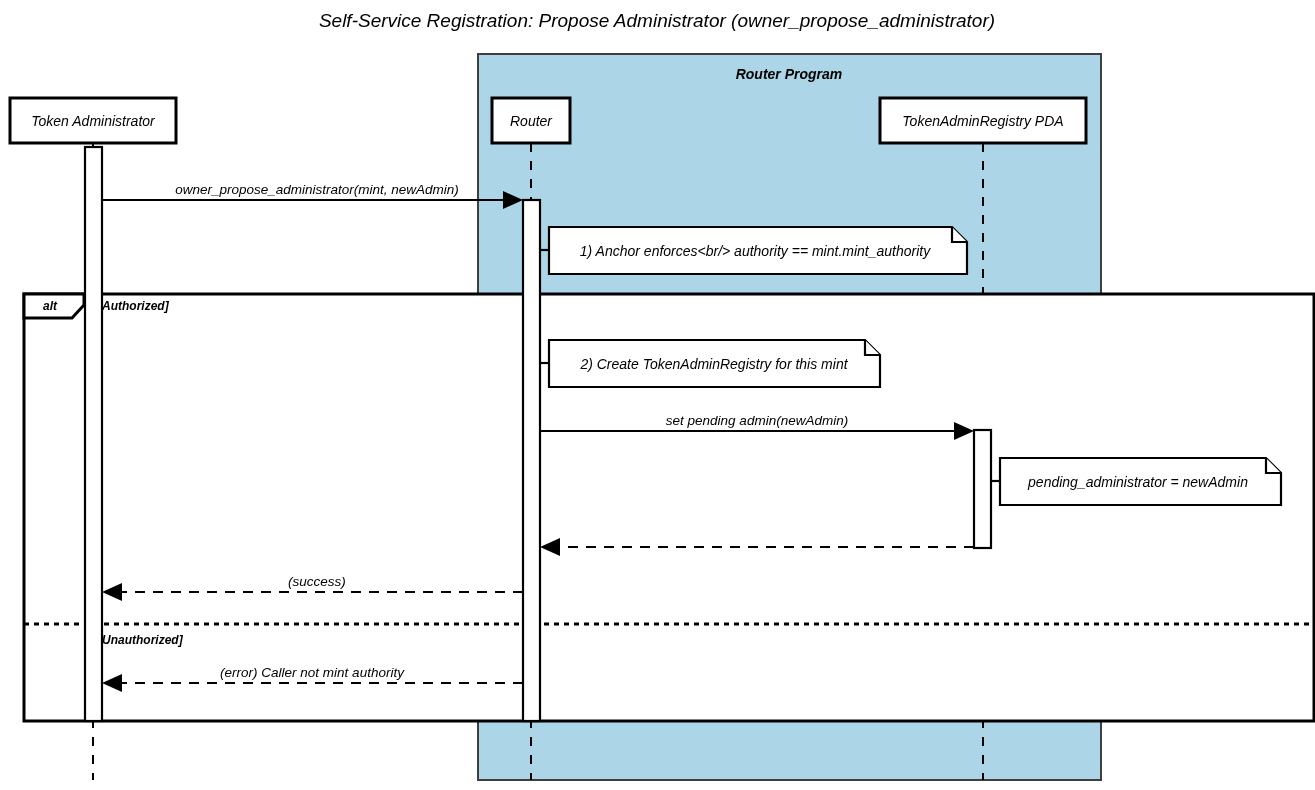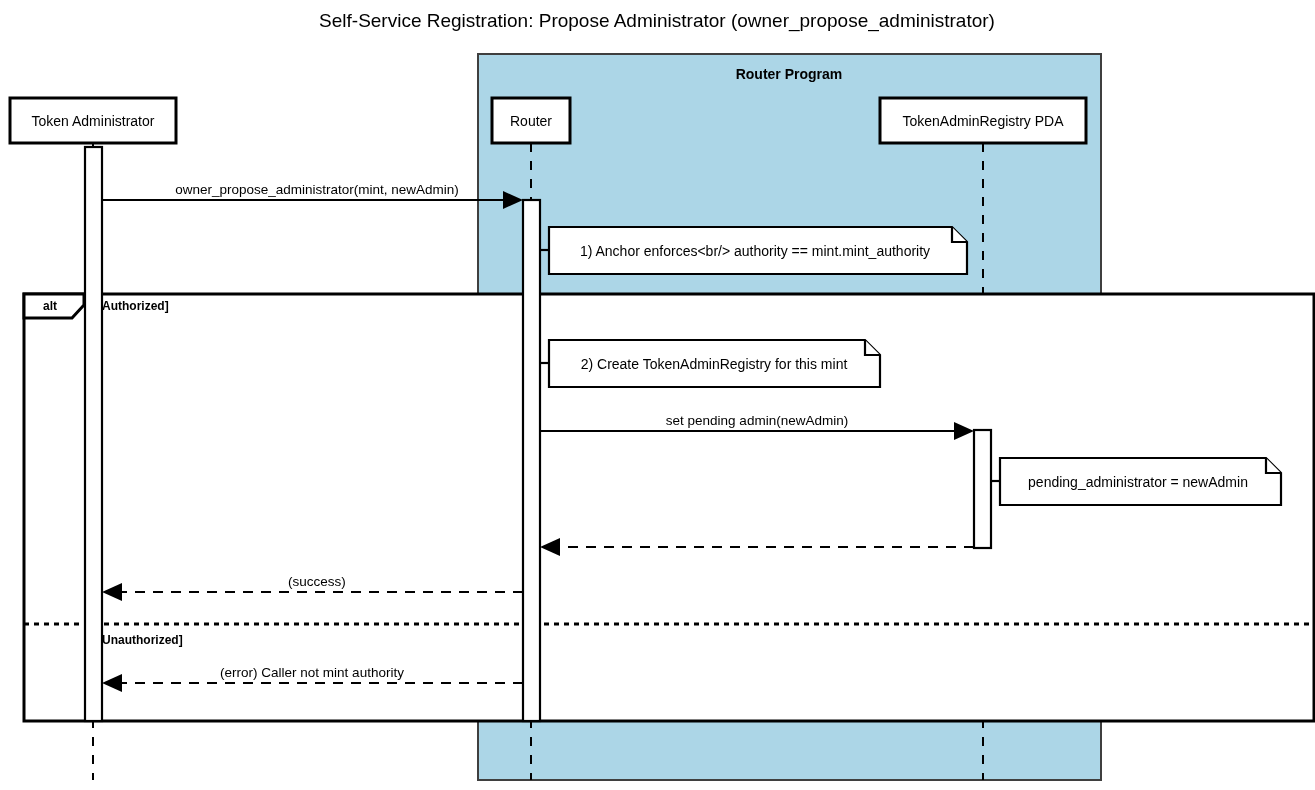--- a/index.html
+++ b/index.html
@@ -11,20 +11,21 @@
     font-family: "Liberation Sans", sans-serif;
     width: 1315px;
     height: 790px;
     overflow: hidden;
   }
   #canvas {
     position: relative;
     width: 1099px;
     height: 790px;
     background: #ffffff;
+    font-style: italic;
   }
   svg.diagram {
     position: absolute;
     top: 0;
     left: 0;
     width: 1315px;
     height: 790px;
   }
   text {
     font-family: "Liberation Sans", sans-serif;

